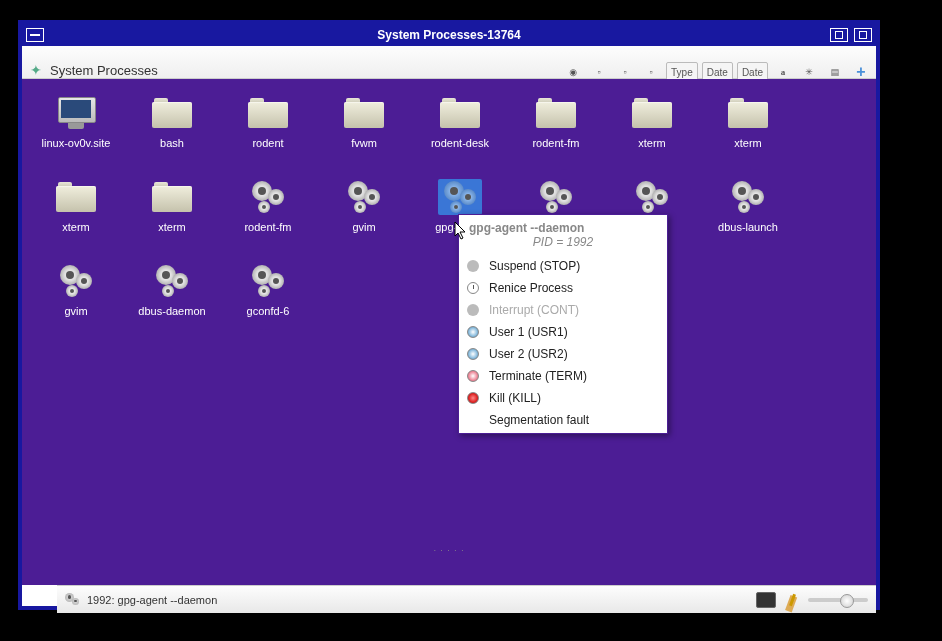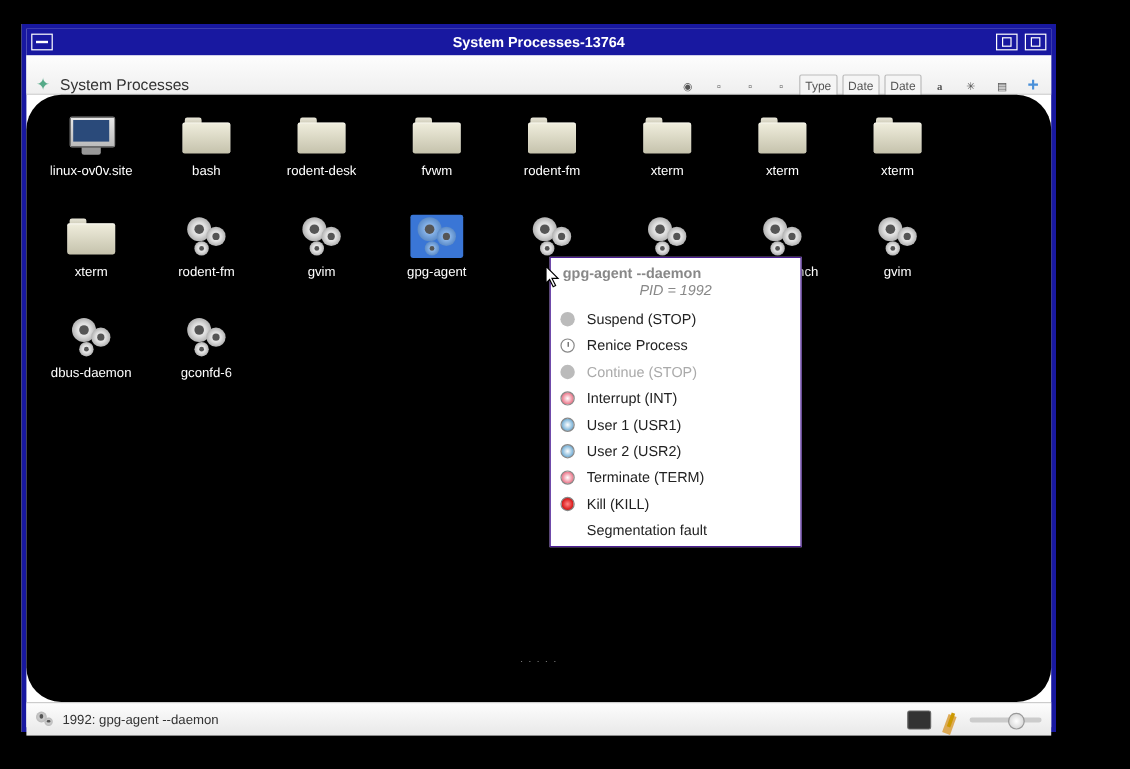--- a/index.html
+++ b/index.html
@@ -72,24 +72,23 @@
     width: auto;
     padding: 0 4px;
     font-size: 10px;
     border: 1px solid #bbb;
     background: #f5f5f5;
   }
   .toolbar-btn.plus { color: #4a90d9; font-size: 16px; font-weight: bold; }
   
   .content {
     height: calc(100% - 22px - 26px - 28px);
-    background: #000000;
+    background: #4c1d95;
     padding: 10px 6px;
     position: relative;
-    border-radius: 29px;
   }
   
   .icon-grid {
     display: flex;
     flex-wrap: wrap;
   }
   .proc-item {
     width: 96px;
     height: 84px;
     display: flex;
@@ -249,20 +248,21 @@
   .statusbar {
     height: 28px;
     background: linear-gradient(#fdfdfd, #e8e8e8);
     border-top: 1px solid #ccc;
     display: flex;
     align-items: center;
     padding: 0 8px;
     font-size: 11px;
     color: #333;
     gap: 6px;
+    margin-left: 35px;
   }
   .statusbar .gears-tiny {
     width: 16px; height: 14px; position: relative;
   }
   .statusbar .gears-tiny .gear { background: radial-gradient(circle, #ddd, #aaa); }
   .statusbar .gears-tiny .g1 { width:9px;height:9px;top:0;left:0; }
   .statusbar .gears-tiny .g2 { width:7px;height:7px;top:5px;left:7px; }
   .statusbar-spacer { flex: 1; }
   .sb-icon {
     width: 20px; height: 16px;
@@ -359,27 +359,33 @@
         <div class="proc-item">
           <div class="icon">
             <div class="folder"></div>
           </div>
           <div class="label">bash</div>
         </div>
         <div class="proc-item">
           <div class="icon">
             <div class="folder"></div>
           </div>
+          <div class="label">rodent</div>
+        </div>
+        <div class="proc-item">
+          <div class="icon">
+            <div class="folder"></div>
+          </div>
+          <div class="label">fvwm</div>
+        </div>
+        <div class="proc-item">
+          <div class="icon">
+            <div class="folder"></div>
+          </div>
           <div class="label">rodent-desk</div>
-        </div>
-        <div class="proc-item">
-          <div class="icon">
-            <div class="folder"></div>
-          </div>
-          <div class="label">fvwm</div>
         </div>
         <div class="proc-item">
           <div class="icon">
             <div class="folder"></div>
           </div>
           <div class="label">rodent-fm</div>
         </div>
         <div class="proc-item">
           <div class="icon">
             <div class="folder"></div>
@@ -497,22 +503,21 @@
       </div>
 
     <div class="ctx-menu">
       <div class="ctx-header">
         <span>gpg-agent --daemon</span>
         <span class="pid">PID = 1992</span>
       </div>
       <div id="ctx-items">
           <div class="ctx-item"><span class="dot gears-sm"></span><span>Suspend (STOP)</span></div>
           <div class="ctx-item"><span class="dot clock"></span><span>Renice Process</span></div>
-          <div class="ctx-item disabled"><span class="dot gears-sm"></span><span>Continue (STOP)</span></div>
-          <div class="ctx-item"><span class="dot pink"></span><span>Interrupt (INT)</span></div>
+          <div class="ctx-item disabled"><span class="dot gears-sm"></span><span>Interrupt (CONT)</span></div>
           <div class="ctx-item"><span class="dot blue"></span><span>User 1 (USR1)</span></div>
           <div class="ctx-item"><span class="dot blue"></span><span>User 2 (USR2)</span></div>
           <div class="ctx-item"><span class="dot pink"></span><span>Terminate (TERM)</span></div>
           <div class="ctx-item"><span class="dot red"></span><span>Kill (KILL)</span></div>
           <div class="ctx-item"><span class="dot none"></span><span>Segmentation fault</span></div>
         </div>
     </div>
 
     <svg class="cursor" viewBox="0 0 14 20">
       <path d="M1 1 L1 15 L4 12 L7 18 L9 17 L6 11 L11 11 Z" fill="#fff" stroke="#000" stroke-width="1"></path>

